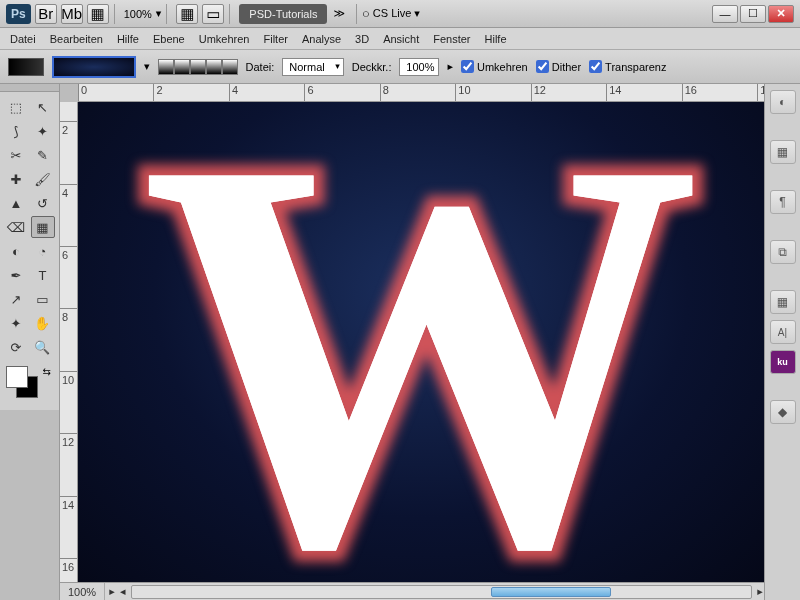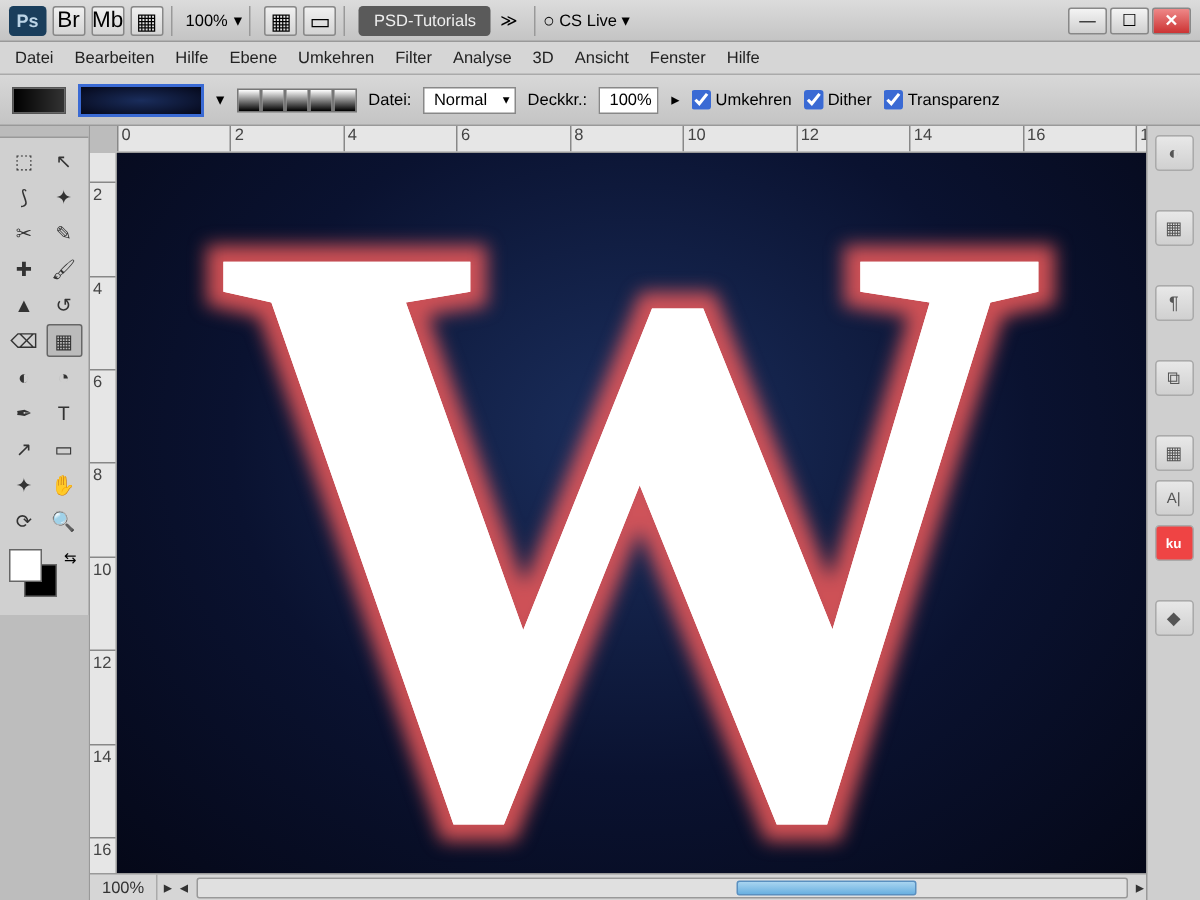--- a/index.html
+++ b/index.html
@@ -52,21 +52,21 @@
 .art { position:absolute; inset:0; background:radial-gradient(ellipse at 50% 40%, #1b2f5e 0%, #0a1230 55%, #050818 100%);}
 .letter { position:absolute; left:50%; top:50%; transform:translate(-50%,-48%); font-family:Georgia,'Times New Roman',serif; font-weight:bold; font-size:560px; line-height:1; color:#fff; text-shadow:0 0 0 #fff;}
 .letter-glow{ position:absolute; left:50%; top:50%; transform:translate(-50%,-48%); font-family:Georgia,'Times New Roman',serif; font-weight:bold; font-size:560px; line-height:1; color:transparent; -webkit-text-stroke:22px rgba(240,90,90,0.85); filter:blur(6px);}
 .statusbar{ height:18px; background:#d6d6d6; border-top:1px solid #999; display:flex; align-items:center; font-size:10px; color:#333;}
 .statusbar .sbox{ padding:0 8px; border-right:1px solid #aaa; height:100%; display:flex; align-items:center;}
 .hscroll { flex:1; height:14px; margin:2px 4px; background:#e0e0e0; border:1px solid #999; position:relative; border-radius:2px;}
 .hscroll .thumb{ position:absolute; left:58%; top:1px; bottom:1px; width:120px; background:linear-gradient(#a8d4f0,#6ab0e0); border:1px solid #5a90c0; border-radius:2px;}
 .right-panels { width:36px; background:#cfcfcf; border-left:1px solid #999; display:flex; flex-direction:column; align-items:center; padding-top:6px; gap:6px;}
 .panel-icn { width:26px; height:24px; border:1px solid #aaa; background:linear-gradient(#e8e8e8,#d0d0d0); border-radius:3px; display:flex; align-items:center; justify-content:center; font-size:12px; color:#555;}
 .panel-gap{ height:14px;}
-.kuler{ background:#ef4444; color:#fff; font-size:9px; font-weight:bold;}
+.kuler{ background:#701a75; color:#fff; font-size:9px; font-weight:bold;}
 </style>
 </head>
 <body>
 
 <div class="titlebar">
   <span class="ps">Ps</span>
   <div class="tb-btn">Br</div>
   <div class="tb-btn">Mb</div>
   <div class="tb-btn">▦</div>
   <div class="tb-sep"></div>

